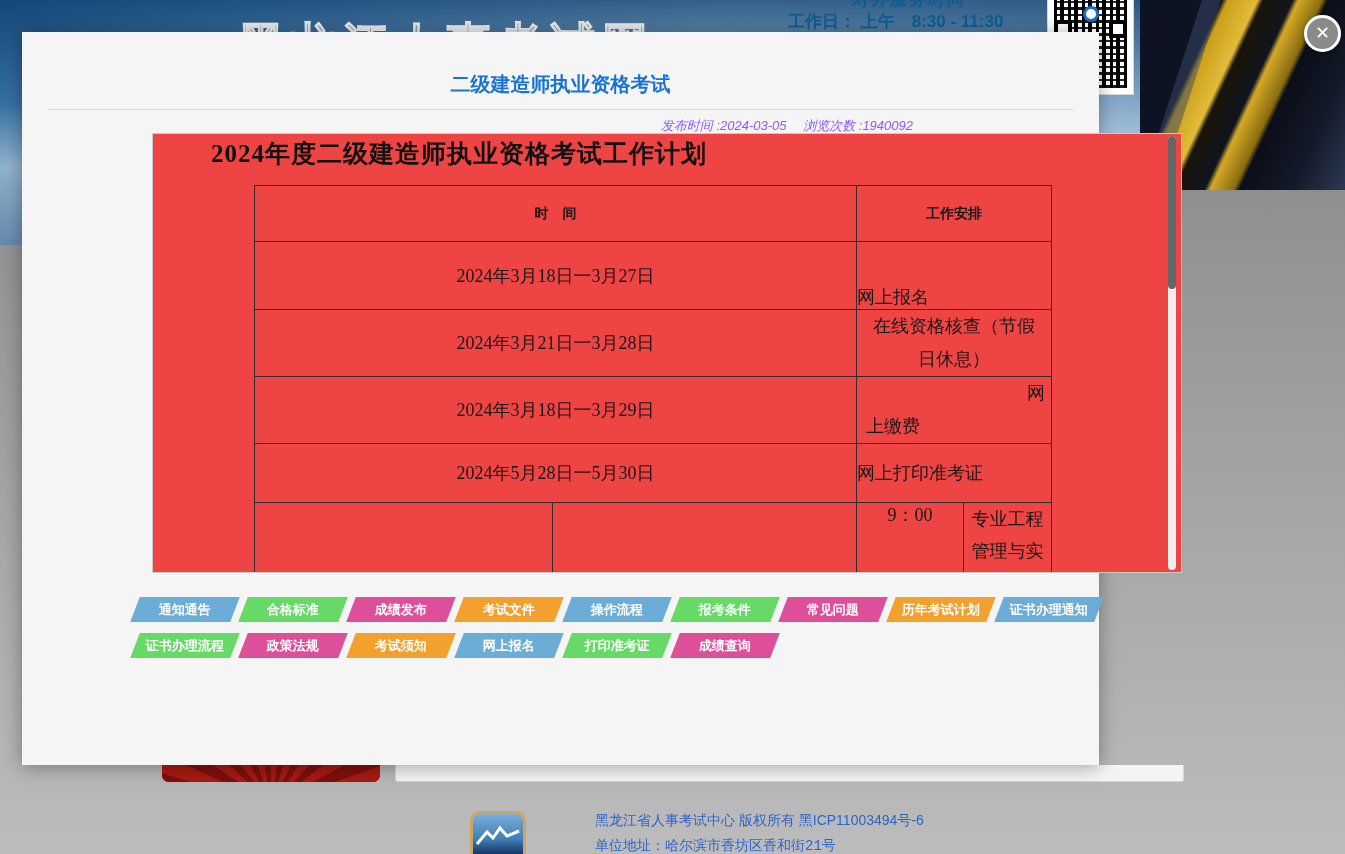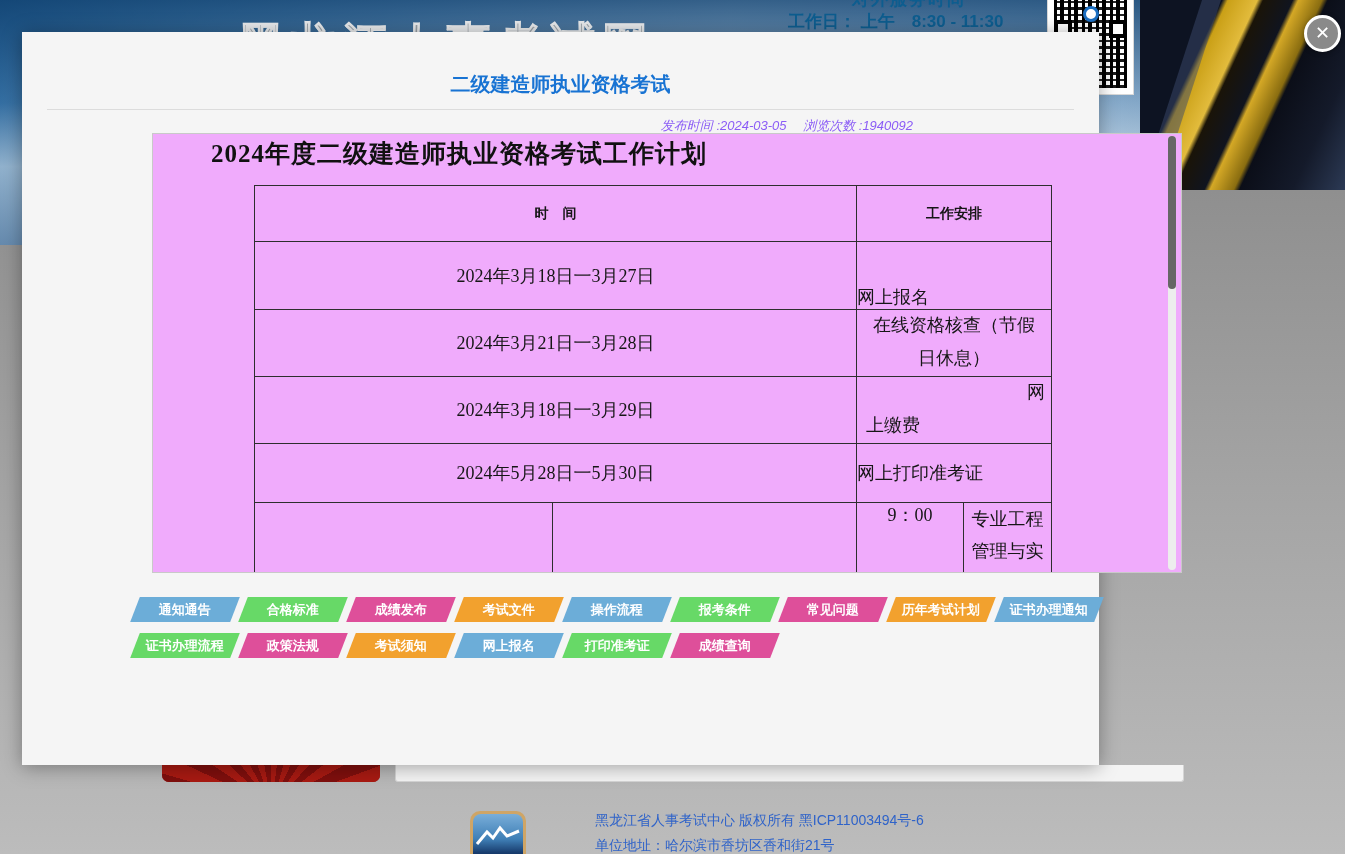--- a/index.html
+++ b/index.html
@@ -40,40 +40,40 @@
   .white-box{position:absolute;left:395px;top:765px;width:787px;height:16px;background:#f4f4f4;
       border:1px solid #d5d5d5;border-top:none;border-radius:0 0 3px 3px;}
 
   
   .emblem{position:absolute;left:470px;top:811px;width:56px;height:62px;border-radius:10px 10px 16px 16px;
       background:#cfa566;padding:3px;box-sizing:border-box;}
   .emblem-in{position:relative;width:100%;height:100%;border-radius:8px 8px 13px 13px;overflow:hidden;
       background:linear-gradient(180deg,#79aed9 0%,#3f7fb6 45%,#173a6b 70%,#122a52 100%);}
   .emblem-in svg{position:absolute;left:0;top:10px;}
   .f-line1{position:absolute;left:595px;top:812px;font-size:14px;color:#2f63c9;}
-  .f-line2{position:absolute;left:595px;top:837px;font-size:14px;color:#2f63c9;}
+  .f-line2{position:absolute;left:595px;top:837px;font-size:14px;color:#2f63c9;font-family:Liberation Mono, monospace;}
 
   
   .modal{position:absolute;left:22px;top:32px;width:1077px;height:733px;background:#f5f5f5;
       box-shadow:0 2px 18px rgba(0,0,0,.35);}
   .m-title{margin:0;padding-top:39px;text-align:center;font-size:20px;font-weight:bold;color:#1873d3;}
   .m-divider{margin:11px 25px 0 25px;border-bottom:1px solid #dcdcdc;}
   .m-meta{margin:7px 186px 0 0;text-align:right;font-size:13px;color:#8b5cf6;font-style:italic;}
 
-  .doc{position:absolute;left:130px;top:101px;width:1030px;height:440px;background:#f0abfc;
+  .doc{position:absolute;left:130px;top:101px;width:1030px;height:440px;background:#ef4444;
       border:1px solid #c9c9c9;overflow:hidden;box-sizing:border-box;}
   .doc-title{margin:3px 0 0 58px;font-family:"Liberation Serif","DejaVu Serif",serif;
       font-size:25px;font-weight:bold;color:#111;letter-spacing:1px;}
   .doc table{border-collapse:collapse;table-layout:fixed;width:797px;margin:15px 0 0 101px;
       font-family:"Liberation Serif","DejaVu Serif",serif;font-size:18px;color:#161616;}
   .doc td,.doc th{border:1px solid #2e2e2e;padding:0;overflow:hidden;}
   .doc th{font-size:14px;font-weight:bold;text-align:center;vertical-align:middle;}
   .tc{text-align:center;vertical-align:middle;}
   .w-bl{text-align:left;vertical-align:bottom;padding:0 4px 9px 9px;}
-  .w-2l{vertical-align:middle;line-height:33px;font-family:Liberation Mono, monospace;}
+  .w-2l{vertical-align:middle;line-height:33px;}
   .w-2l .l1,.w-2l .l2{display:block;padding:0 6px;}
   .r2 .l1,.r2 .l2{text-align:center;}
   .r3 .l1{text-align:right;} .r3 .l2{text-align:left;padding-left:9px;}
   .w-left{text-align:left;vertical-align:middle;padding-left:11px;}
   .c3cut{vertical-align:top;text-align:center;padding-top:66px;}
   .c4wrap{vertical-align:top;text-align:center;padding-top:3px;line-height:32px;}
   .sb{position:absolute;right:5px;top:2px;width:8px;height:434px;background:#ededed;border-radius:4px;}
   .sb-thumb{position:absolute;left:0;top:0;width:8px;height:153px;background:#666;border-radius:4px;}
 
   .tags{position:absolute;left:113px;display:flex;}

